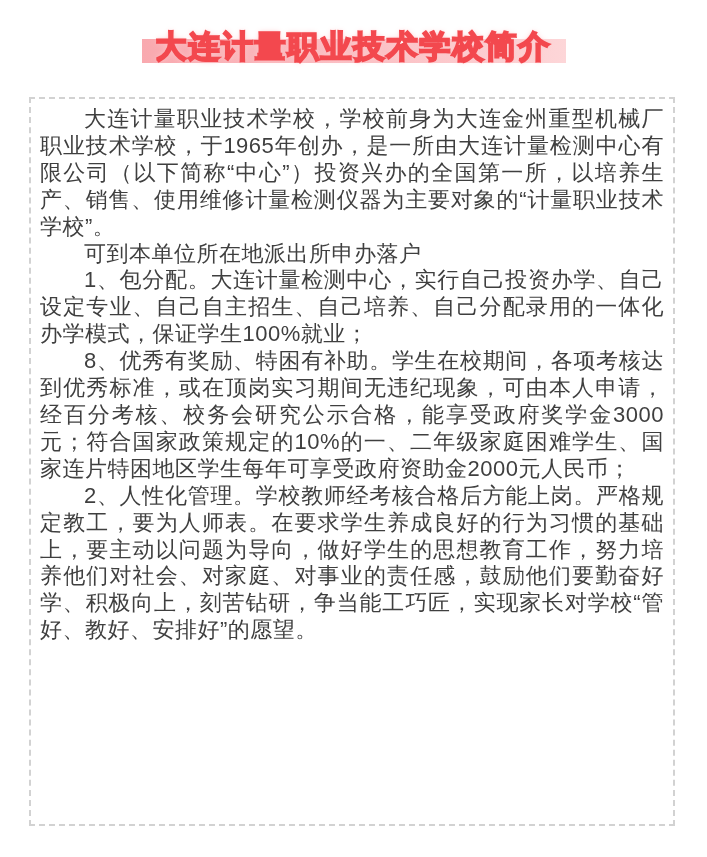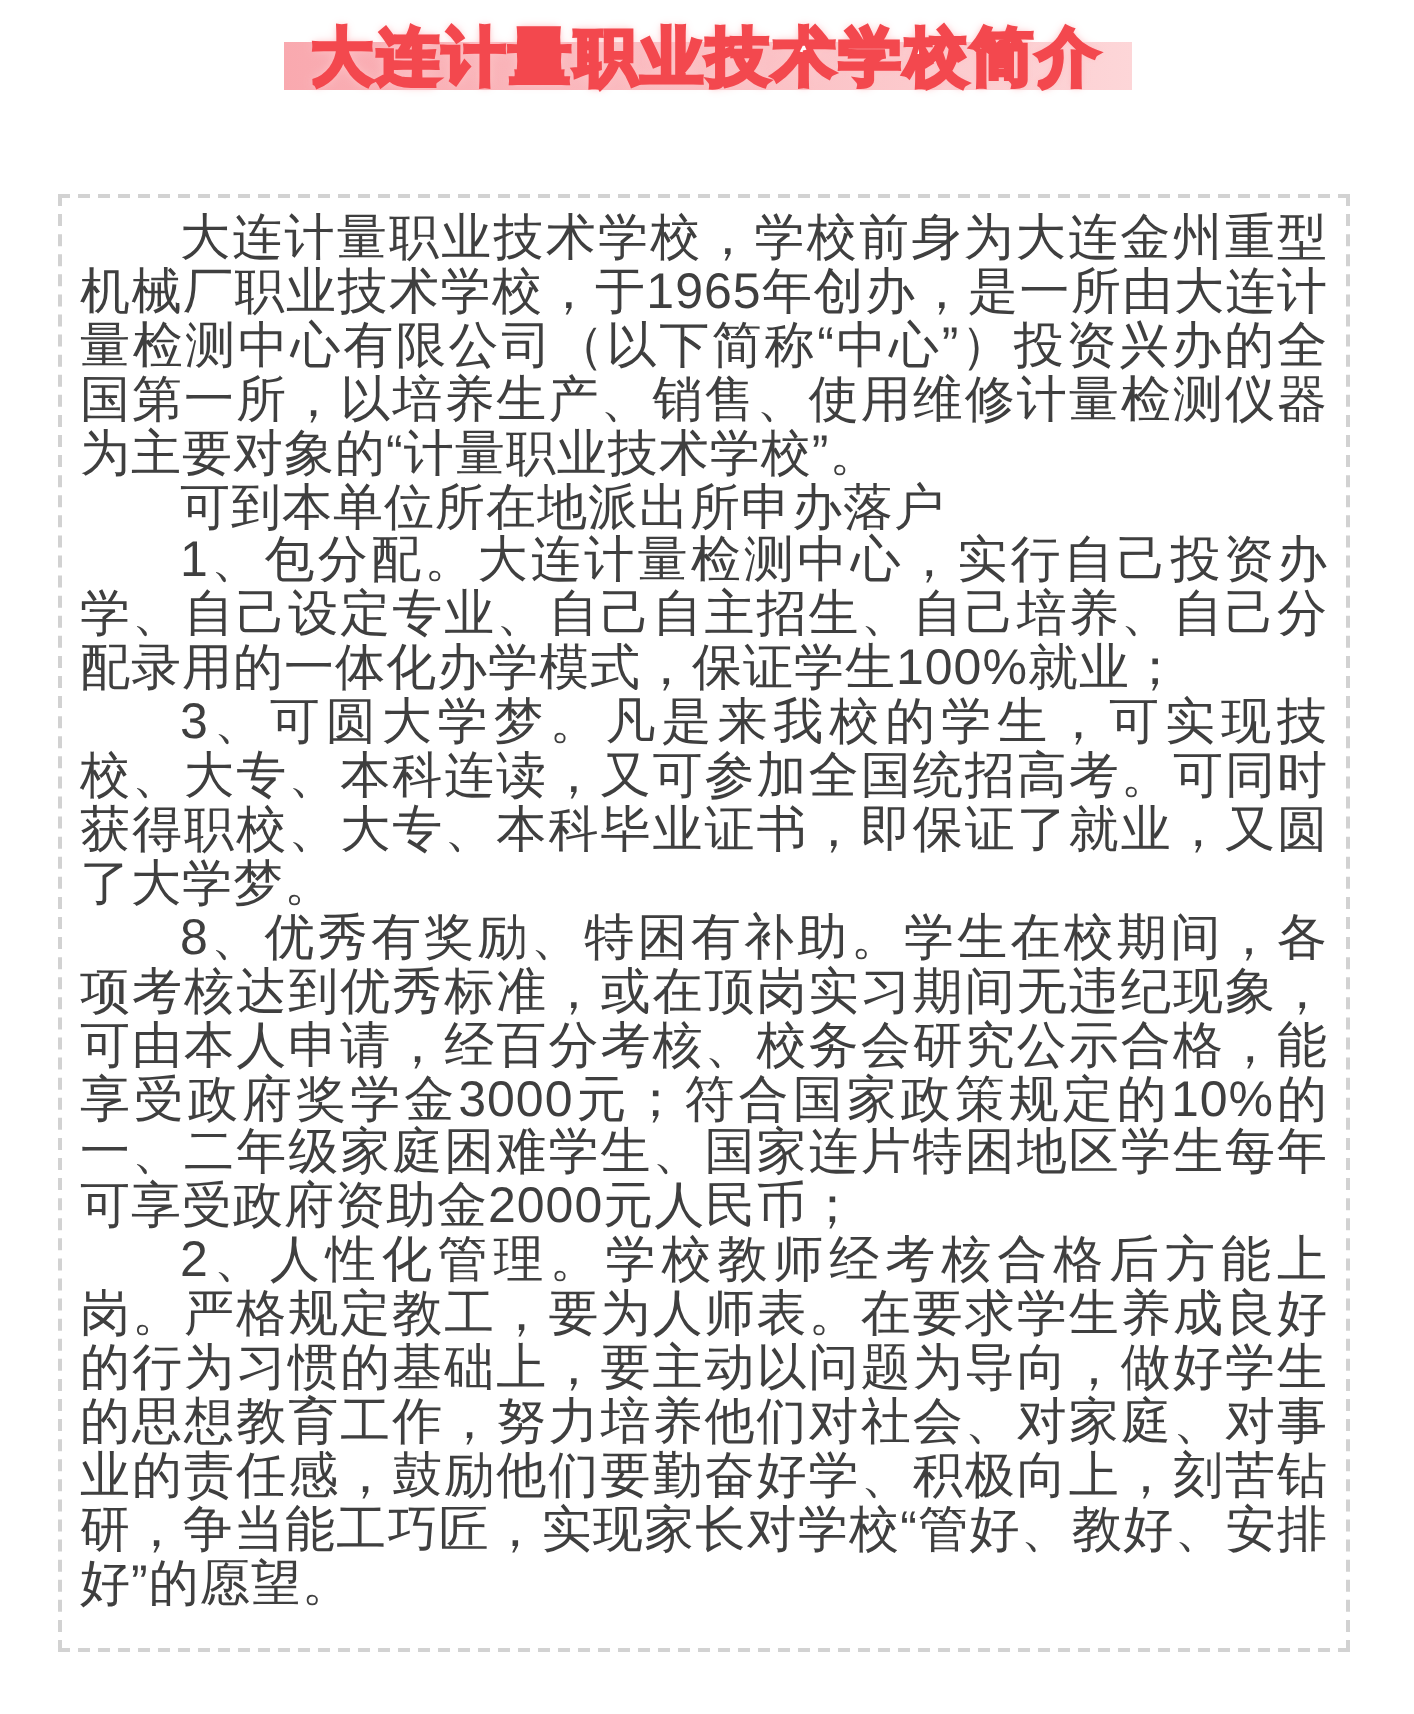--- a/index.html
+++ b/index.html
@@ -6,21 +6,21 @@
   body{
     width:707px;height:857px;
     background:#ffffff;
     font-family:"Liberation Sans","DejaVu Sans",sans-serif;
     position:relative;
     overflow:hidden;
   }
   
   .title-wrap{
     position:absolute;
-    top:6px;left:0;
+    top:24px;left:0;
     width:100%;
     text-align:center;
   }
   .page-title{
     display:inline-block;
     position:relative;
     z-index:0;
     font-size:31px;
     font-weight:bold;
     letter-spacing:2px;
@@ -44,21 +44,21 @@
     position:absolute;
     left:29px;top:97px;
     width:646px;height:729px;
     box-sizing:border-box;
     border:2px dashed #d2d2d2;
     padding:7px 9px 0 9px;
     overflow:hidden;
   }
   .content-box p{
     margin:0;
-    font-size:25px;
+    font-size:22px;
     line-height:26.9px;
     letter-spacing:0.5px;
     color:#3f3f3f;
     text-indent:2em;
     text-align:justify;
     text-justify:inter-ideograph;
   }
   
   .star{
     position:absolute;
@@ -80,16 +80,15 @@
 </div>
 
 <div class="content-box">
   <span class="star star-1">★</span>
 
   <span class="star star-5">★</span>
 
   <p>大连计量职业技术学校，学校前身为大连金州重型机械厂职业技术学校，于1965年创办，是一所由大连计量检测中心有限公司（以下简称“中心”）投资兴办的全国第一所，以培养生产、销售、使用维修计量检测仪器为主要对象的“计量职业技术学校”。</p>
   <p>可到本单位所在地派出所申办落户</p>
   <p>1、包分配。大连计量检测中心，实行自己投资办学、自己设定专业、自己自主招生、自己培养、自己分配录用的一体化办学模式，保证学生100%就业；</p>
-  <p>3、可圆大学梦。凡是来我校的学生，可实现技校、大专、本科连读，又可参加全国统招高考。可同时获得职校、大专、本科毕业证书，即保证了就业，又圆了大学梦。</p>
   <p>8、优秀有奖励、特困有补助。学生在校期间，各项考核达到优秀标准，或在顶岗实习期间无违纪现象，可由本人申请，经百分考核、校务会研究公示合格，能享受政府奖学金3000元；符合国家政策规定的10%的一、二年级家庭困难学生、国家连片特困地区学生每年可享受政府资助金2000元人民币；</p>
   <p>2、人性化管理。学校教师经考核合格后方能上岗。严格规定教工，要为人师表。在要求学生养成良好的行为习惯的基础上，要主动以问题为导向，做好学生的思想教育工作，努力培养他们对社会、对家庭、对事业的责任感，鼓励他们要勤奋好学、积极向上，刻苦钻研，争当能工巧匠，实现家长对学校“管好、教好、安排好”的愿望。</p>
 </div>
 
 </body></html>

